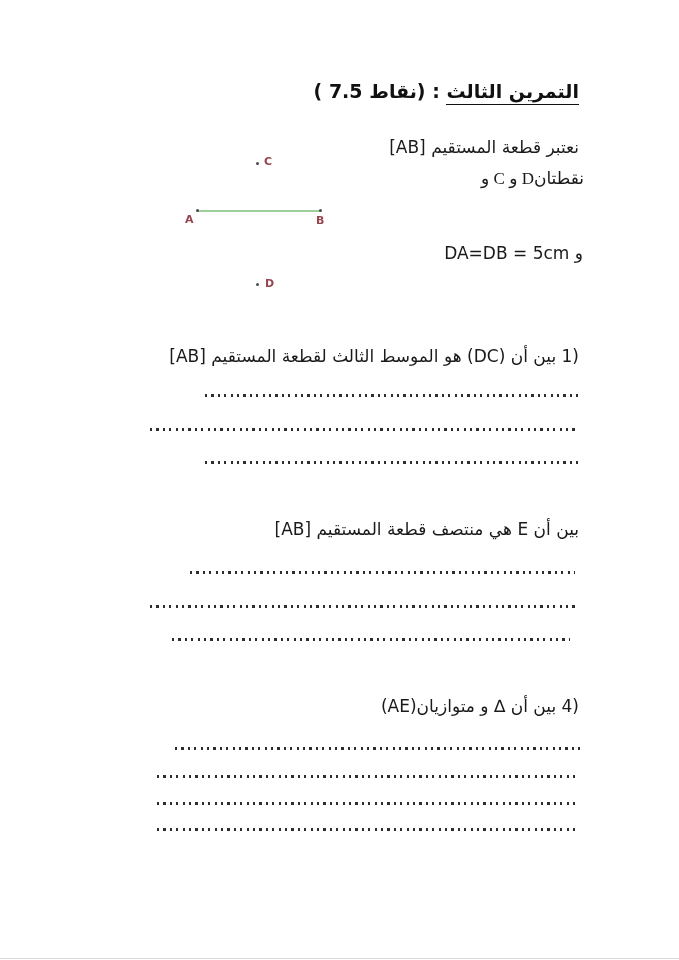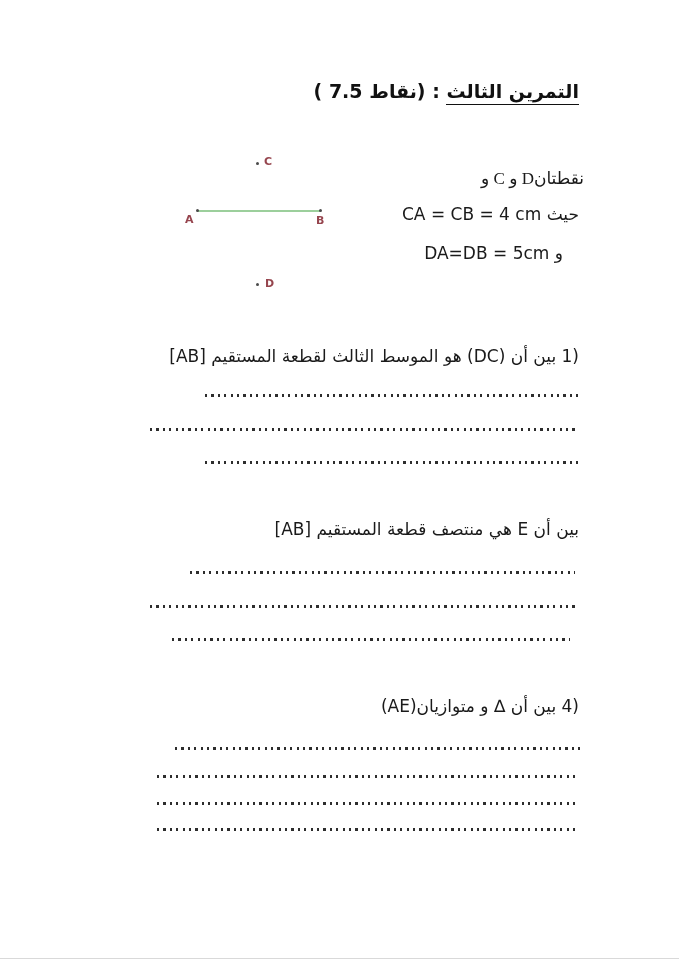--- a/index.html
+++ b/index.html
@@ -28,23 +28,23 @@
   .segment{position:absolute;height:1.6px;}
   .scan-edge{left:0;bottom:1px;width:679px;height:1px;background:#d9d9d9;}
 </style>
 </head>
 <body>
 
 <div class="page">
 
   <div class="abs rtl-line title" style="top:80px;right:100px;"><bdi dir="rtl" class="underline">التمرين الثالث</bdi> <bdi dir="rtl">:</bdi> <bdi dir="ltr">( 7.5 نقاط)</bdi></div>
 
+  <div class="abs rtl-line" style="top:137px;right:100px;"><bdi dir="rtl">نعتبر قطعة المستقيم</bdi> <bdi dir="ltr">[AB]</bdi></div>
   <div class="abs rtl-line" style="top:168px;right:95px;font-family:Liberation Serif, serif;"><bdi dir="ltr">Dنقطتان</bdi> <bdi dir="rtl">و</bdi> <bdi dir="ltr">C</bdi> <bdi dir="rtl">و</bdi></div>
-  <div class="abs rtl-line" style="top:204px;right:100px;"><bdi dir="rtl">حيث</bdi> <bdi dir="ltr">CA = CB = 4 cm</bdi></div>
-  <div class="abs rtl-line" style="top:243px;right:116px;"><bdi dir="rtl">و</bdi> <bdi dir="ltr">DA=DB = 5cm</bdi></div>
+  <div class="abs rtl-line" style="top:243px;right:96px;"><bdi dir="rtl">و</bdi> <bdi dir="ltr">DA=DB = 5cm</bdi></div>
 
   <div class="abs figure">
     <span class="dot" style="left: 88px; top: 19px; background: rgb(74, 74, 74);"></span>
     <span class="pt-label" style="left: 96px; top: 12px; color: rgb(150, 69, 78);">C</span>
 
     <span class="segment" style="left: 29px; top: 67px; width: 123px; background: rgb(156, 207, 156);"></span>
     <span class="dot" style="left: 28px; top: 66px; background: rgb(74, 74, 74);"></span>
     <span class="pt-label" style="left: 17px; top: 70px; color: rgb(150, 69, 78);">A</span>
     <span class="dot" style="left: 151px; top: 66px; background: rgb(74, 74, 74);"></span>
     <span class="pt-label" style="left: 148px; top: 71px; color: rgb(150, 69, 78);">B</span>

